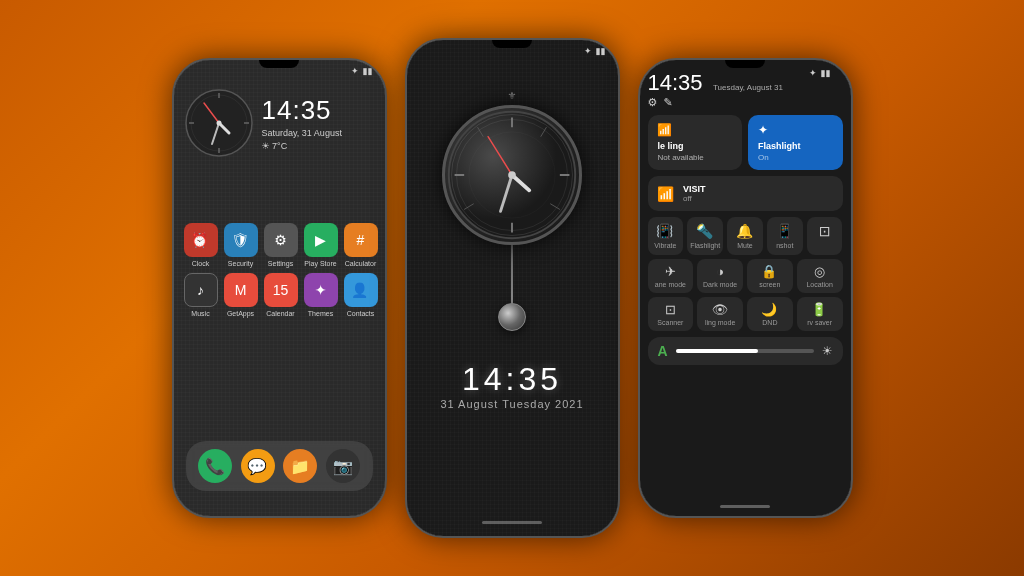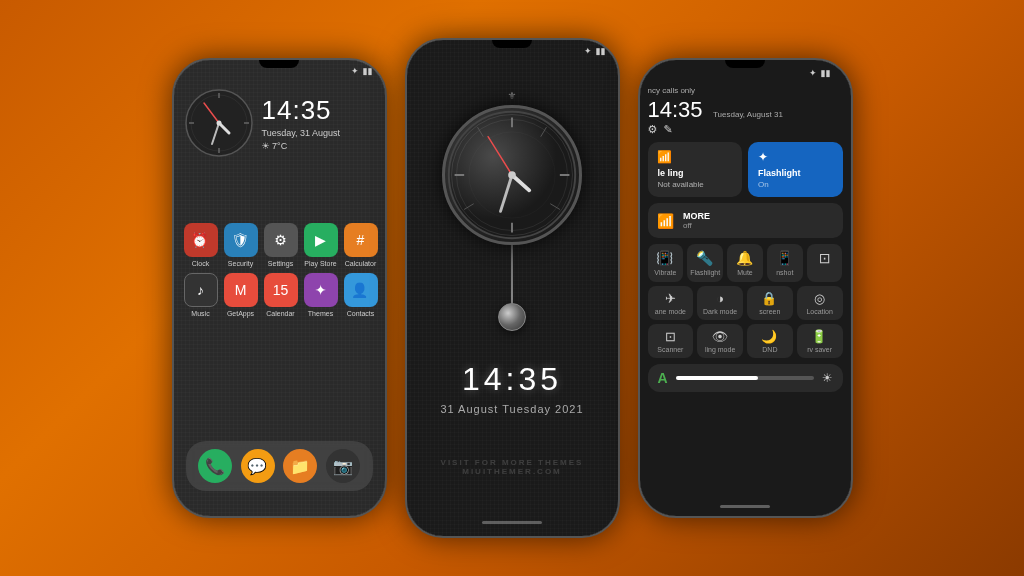--- a/index.html
+++ b/index.html
@@ -237,21 +237,20 @@
       color: #fff;
       font-size: 32px;
       font-weight: 200;
       letter-spacing: 4px;
       text-shadow: 0 0 10px rgba(255,255,255,0.3);
     }
 
     .digital-date {
       color: #aaa;
       font-size: 11px;
-      margin-top: 5px;
       letter-spacing: 1px;
     }
 
     .watermark {
       position: absolute;
       bottom: 60px;
       left: 0;
       right: 0;
       text-align: center;
       color: rgba(255,255,255,0.15);
@@ -436,21 +435,21 @@
 
           <line x1="35" y1="35" x2="45" y2="45" class="hour-hand"></line>
 
           <line x1="35" y1="35" x2="28" y2="56" class="minute-hand"></line>
 
           <line x1="35" y1="35" x2="20" y2="15" class="second-hand"></line>
           <circle cx="35" cy="35" r="2.5" class="center-dot"></circle>
         </svg>
         <div class="clock-info">
           <div class="clock-time-large">14:35</div>
-          <div class="clock-date-small">Tuesday, 31 August</div>
+          <div class="clock-date-small">Saturday, 31 August</div>
           <div class="clock-weather">☀ 7°C</div>
         </div>
       </div>
 
       <div class="apps-grid">
         <div class="app-icon">
           <div class="app-icon-img" style="background:#c0392b;">⏰</div>
           <span class="app-icon-label">Clock</span>
         </div>
         <div class="app-icon">
@@ -547,36 +546,34 @@
 
         <div class="pendulum-rod"></div>
         <div class="pendulum-bob"></div>
       </div>
 
       <div class="digital-clock-bottom">
         <div class="digital-time">14:35</div>
         <div class="digital-date">31 August Tuesday 2021</div>
       </div>
 
-      <div class="watermark">VISIT FOR MORE THEMES   MIUITHEMER.COM</div>
 
       <div style="position:absolute; bottom:12px; left:50%; transform:translateX(-50%); width:60px; height:3px; background:rgba(255,255,255,0.3); border-radius:2px;"></div>
     </div>
   </div>
 
   <div class="phone phone-right">
     <div class="screen">
       <div class="tiny-notch"></div>
       <div class="status-bar">
         <span class="status-icon">✦</span>
         <span class="status-icon">▮▮</span>
       </div>
 
       <div class="control-center">
-        <div style="color:#aaa; font-size:8px; padding-top:18px;">ncy calls only</div>
 
         <div style="display:flex; align-items:baseline; justify-content:space-between; margin-top:2px;flex-direction:column;">
           <div>
             <span style="color:#fff; font-size:22px; font-weight:300;">14:35</span>
             <span style="color:#aaa; font-size:8px; margin-left:6px;">Tuesday, August 31</span>
           </div>
           <div style="display:flex; gap:6px;">
             <span style="color:#ccc; font-size:11px;">⚙</span>
             <span style="color:#ccc; font-size:11px;">✎</span>
           </div>
@@ -591,21 +588,21 @@
           <div class="cc-tile cc-tile-bluetooth">
             <span class="cc-tile-icon">✦</span>
             <span class="cc-tile-title">Flashlight</span>
             <span class="cc-tile-subtitle">On</span>
           </div>
         </div>
 
         <div style="margin-top:6px; background:#2a2a2a; border-radius:10px; padding:8px 10px; display:flex; align-items:center; gap:8px;">
           <span style="font-size:14px; color:#ccc;">📶</span>
           <div>
-            <div style="color:#fff; font-size:9px; font-weight:600;">MORE</div>
+            <div style="color:#fff; font-size:9px; font-weight:600;">VISIT</div>
             <div style="color:rgba(255,255,255,0.5); font-size:8px;">off</div>
           </div>
         </div>
 
         <div class="cc-small-tiles">
           <div class="cc-small-tile">
             <span class="cc-small-tile-icon">📳</span>
             <span class="cc-small-tile-label">Vibrate</span>
           </div>
           <div class="cc-small-tile">

